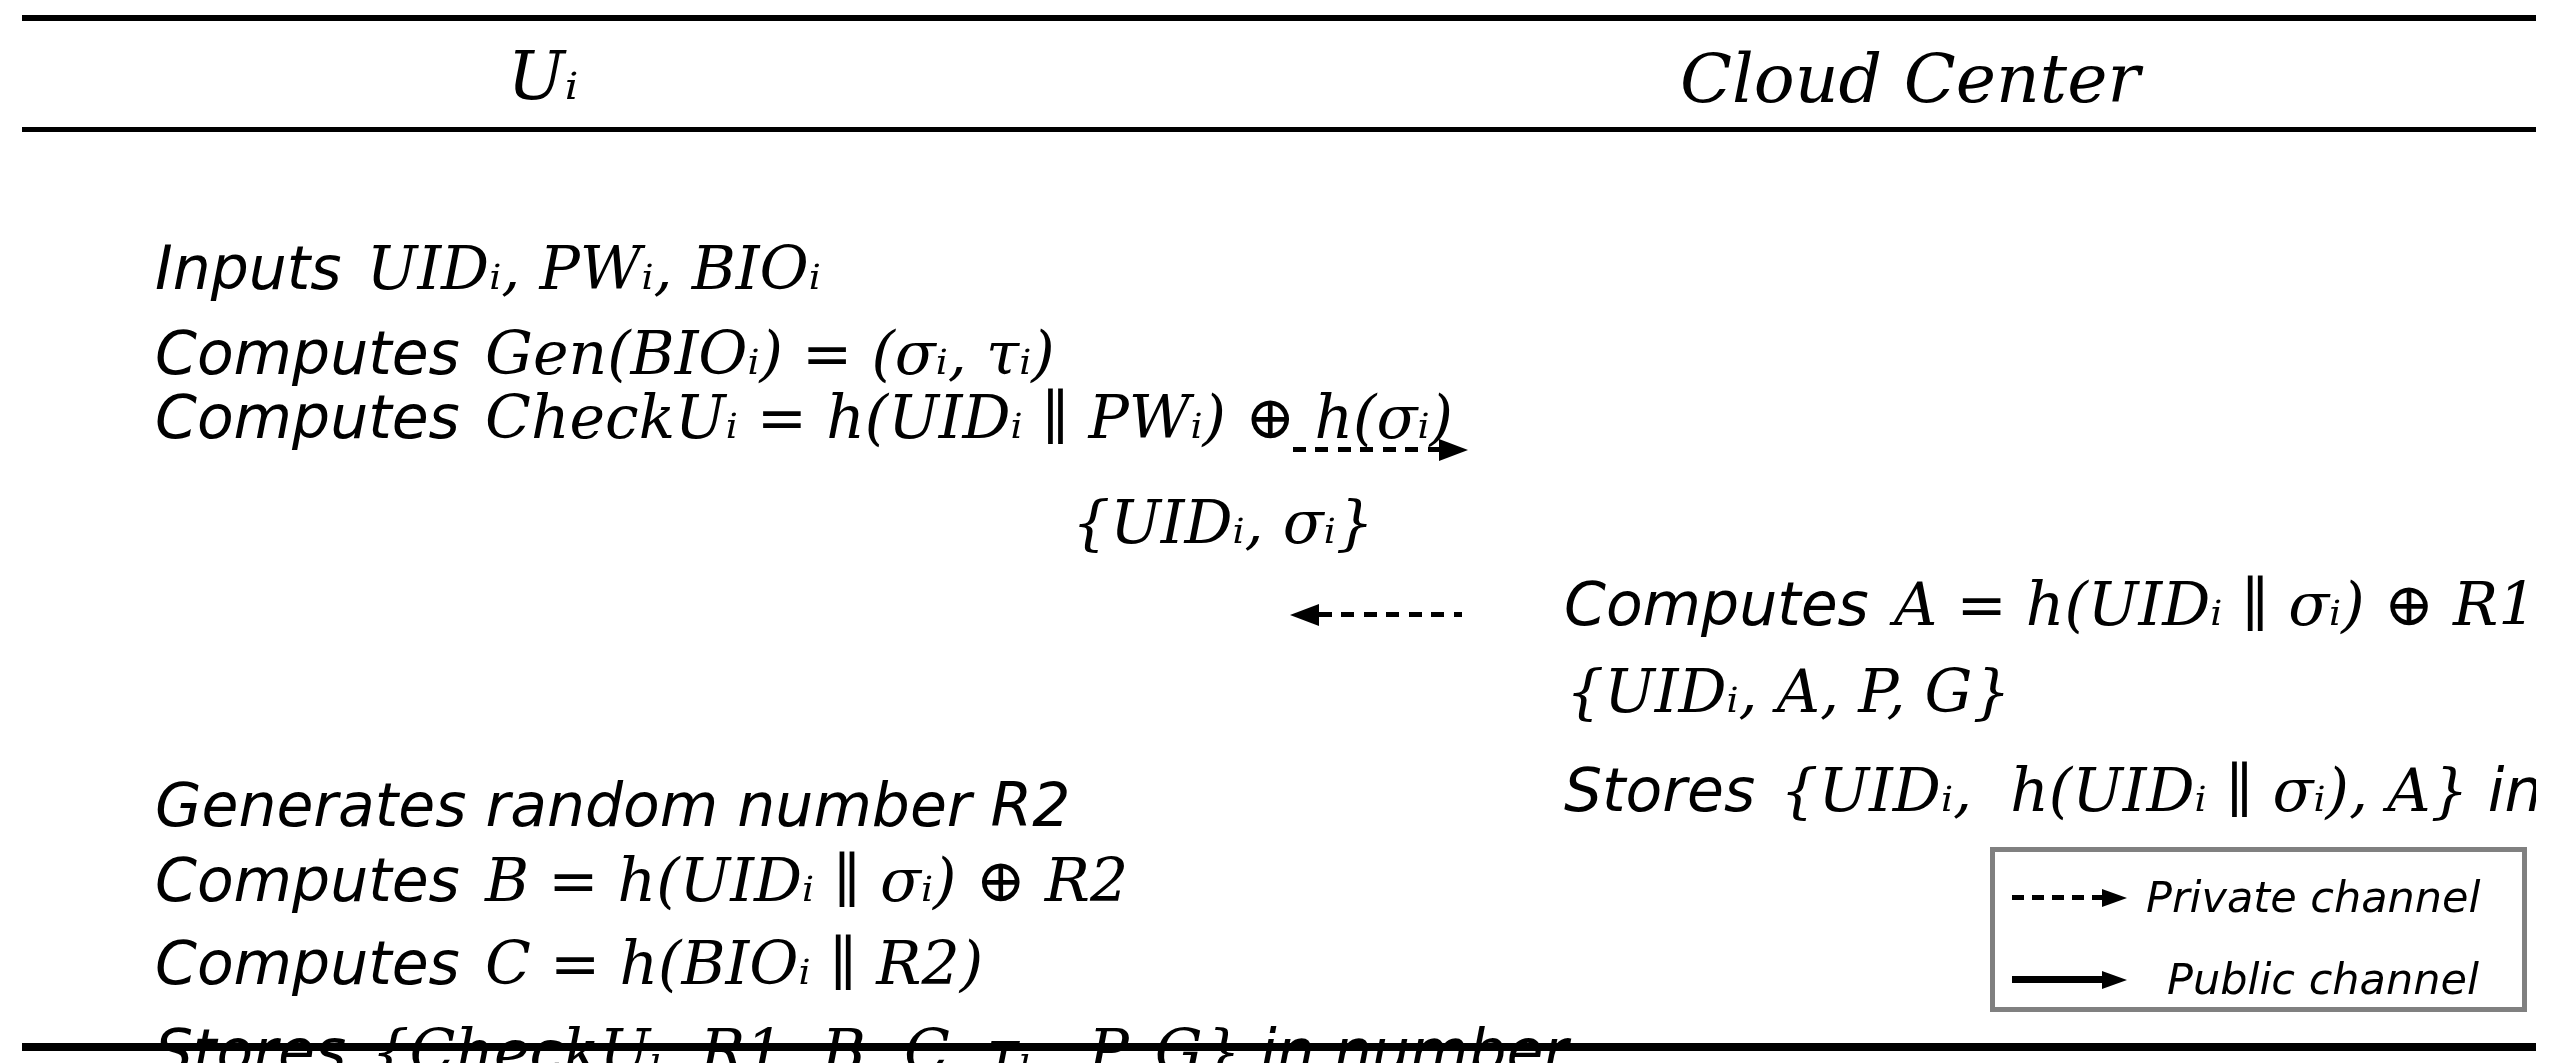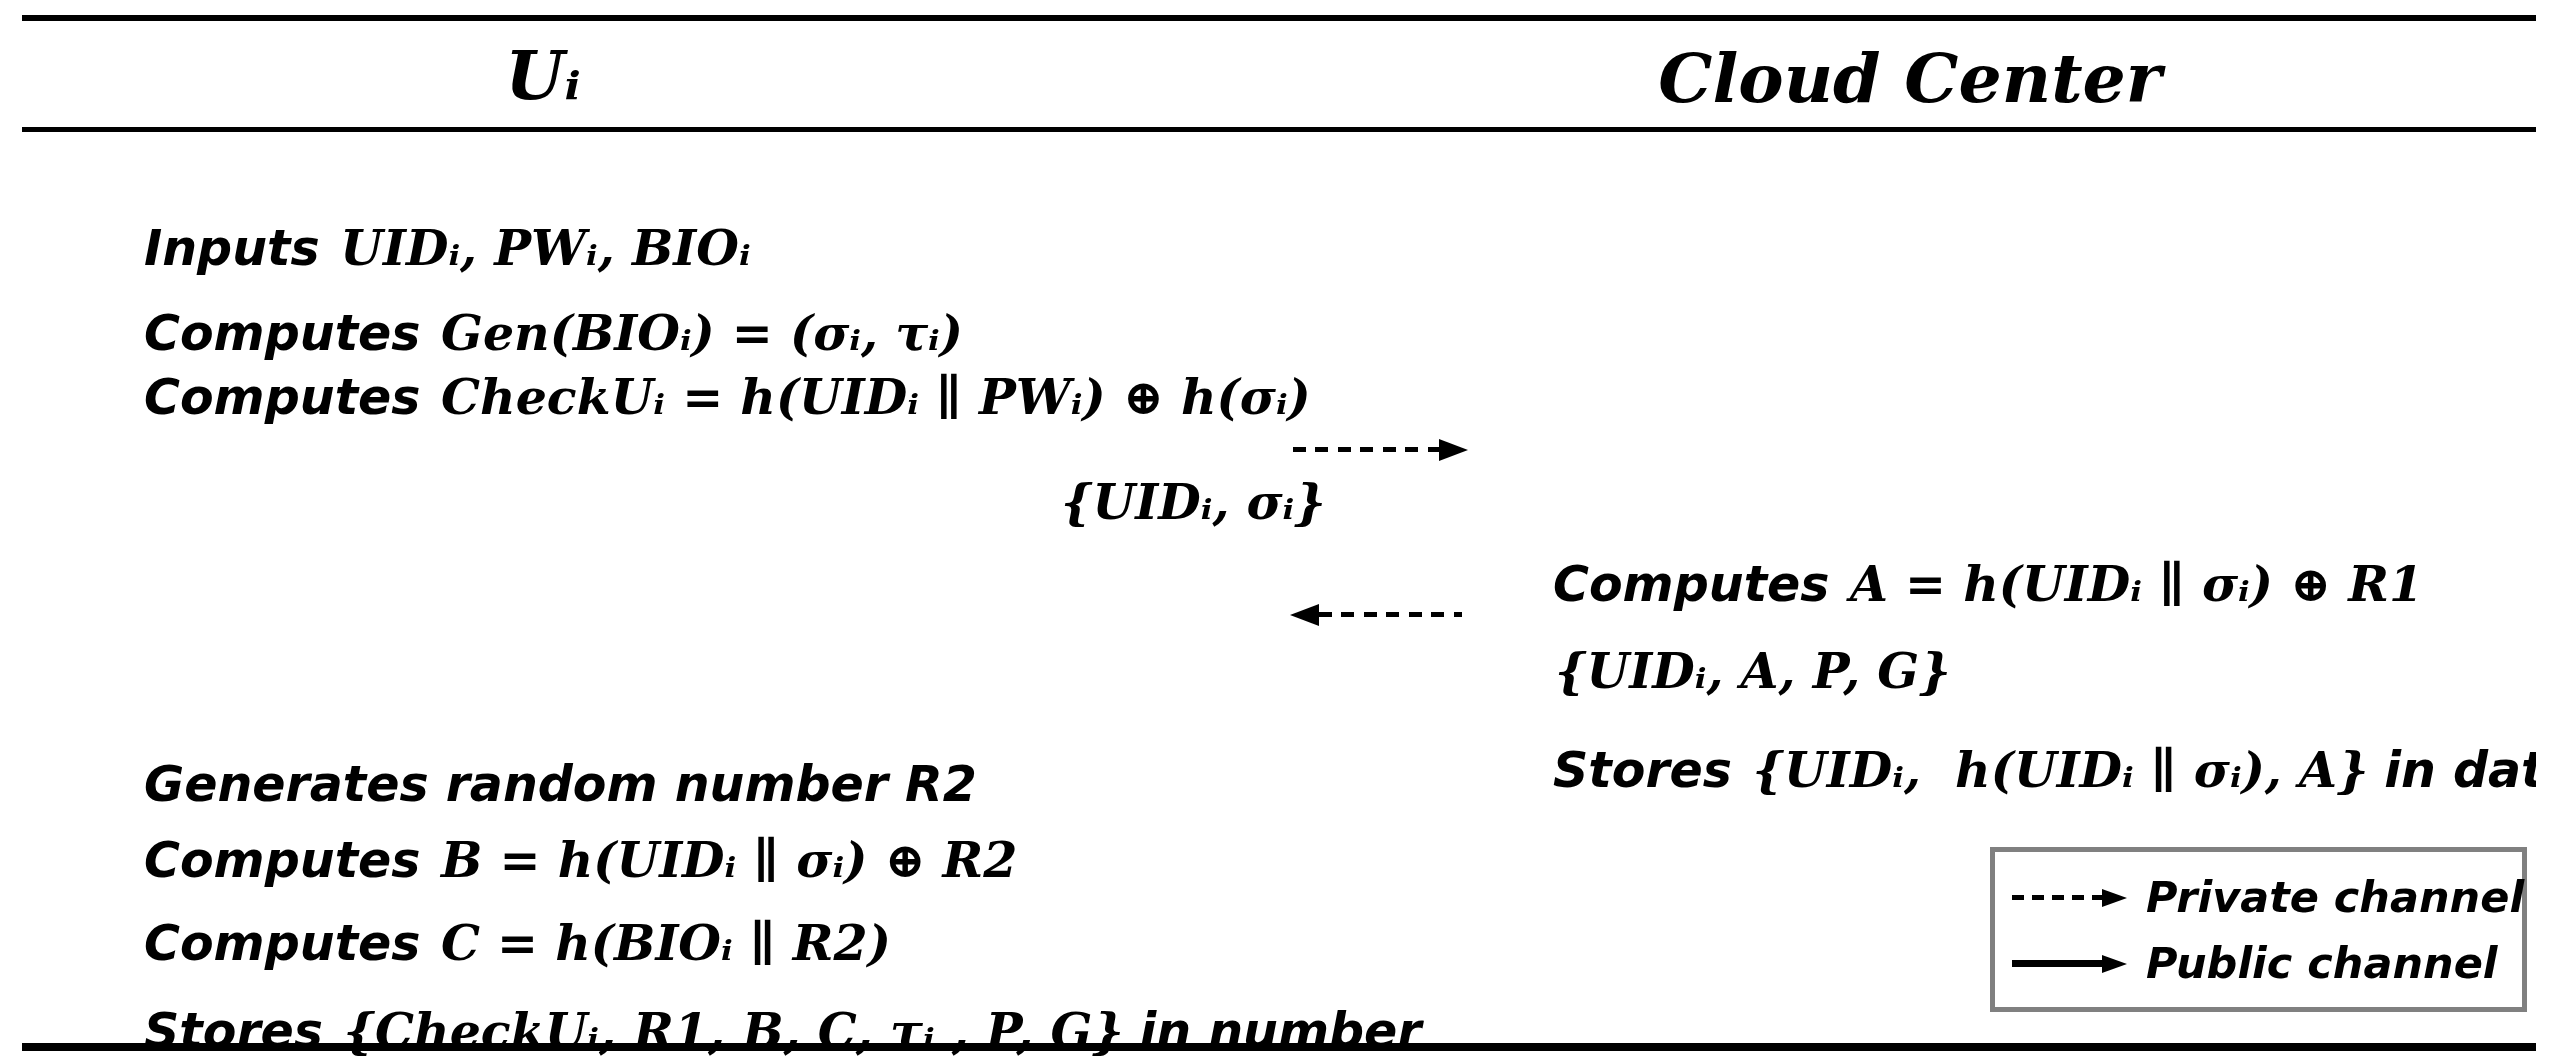--- a/index.html
+++ b/index.html
@@ -3,42 +3,41 @@
 <meta charset="utf-8">
 <style>
   html,body{margin:0;padding:0;background:#ffffff;}
   .canvas{
     position:relative;
     width:2536px;
     height:1063px;
     background:#ffffff;
     color:#000;
     overflow:hidden;
-    font-weight:bold;
   }
   .rule{position:absolute;left:22px;width:2542px;background:#000;}
   .rule-top{top:14.7px;height:6.2px;}
   .rule-mid{top:127px;height:5.4px;}
   .rule-bottom{top:1043px;height:7.8px;}
 
   .hdr{
     position:absolute;
     font-family:"DejaVu Serif","DejaVu Sans",serif;
     font-style:italic;
     font-size:68px;
     line-height:1.2;
     text-align:center;
     white-space:pre;
   }
   .hdr-left{left:0;width:1086px;top:35px;}
   .hdr-right{left:1237px;width:1346px;top:38px;}
 
   .row{
     position:absolute;
-    font-size:49px;
+    font-size:60px;
     line-height:1.2;
     white-space:pre;
     font-style:italic;
   }
   .verb{font-family:"DejaVu Sans","Liberation Sans",sans-serif;font-style:italic;}
   .expr{font-family:"DejaVu Serif","DejaVu Sans",serif;font-style:italic;margin-left:0.42em;}
   .expr-only{margin-left:4px;}
   .suffix{font-family:"DejaVu Sans","Liberation Sans",sans-serif;font-style:italic;margin-left:0.32em;}
 
   .arrow{position:absolute;display:flex;align-items:center;}
@@ -66,21 +65,21 @@
     border:5.4px solid #808080;
     box-sizing:border-box;
     background:#ffffff;
   }
   .legend-row{
     position:absolute;
     left:0;width:100%;
     display:flex;align-items:center;
   }
   .legend-row-1{top:22px;height:47px;}
-  .legend-row-2{top:88px;height:47px;}
+  .legend-row-2{top:104px;height:47px;gap:21px;}
   .legend-arrow{display:flex;align-items:center;width:115px;margin-left:17px;flex:none;}
   .legend-shaft-dashed{
     height:4.7px;flex:1;
     background:repeating-linear-gradient(90deg,#000 0 11.6px,transparent 11.6px 20px);
   }
   .legend-shaft-solid{height:6.2px;flex:1;background:#000;}
   .legend-head{
     width:0;height:0;
     border-left:25px solid #000;
     border-top:9.3px solid transparent;

